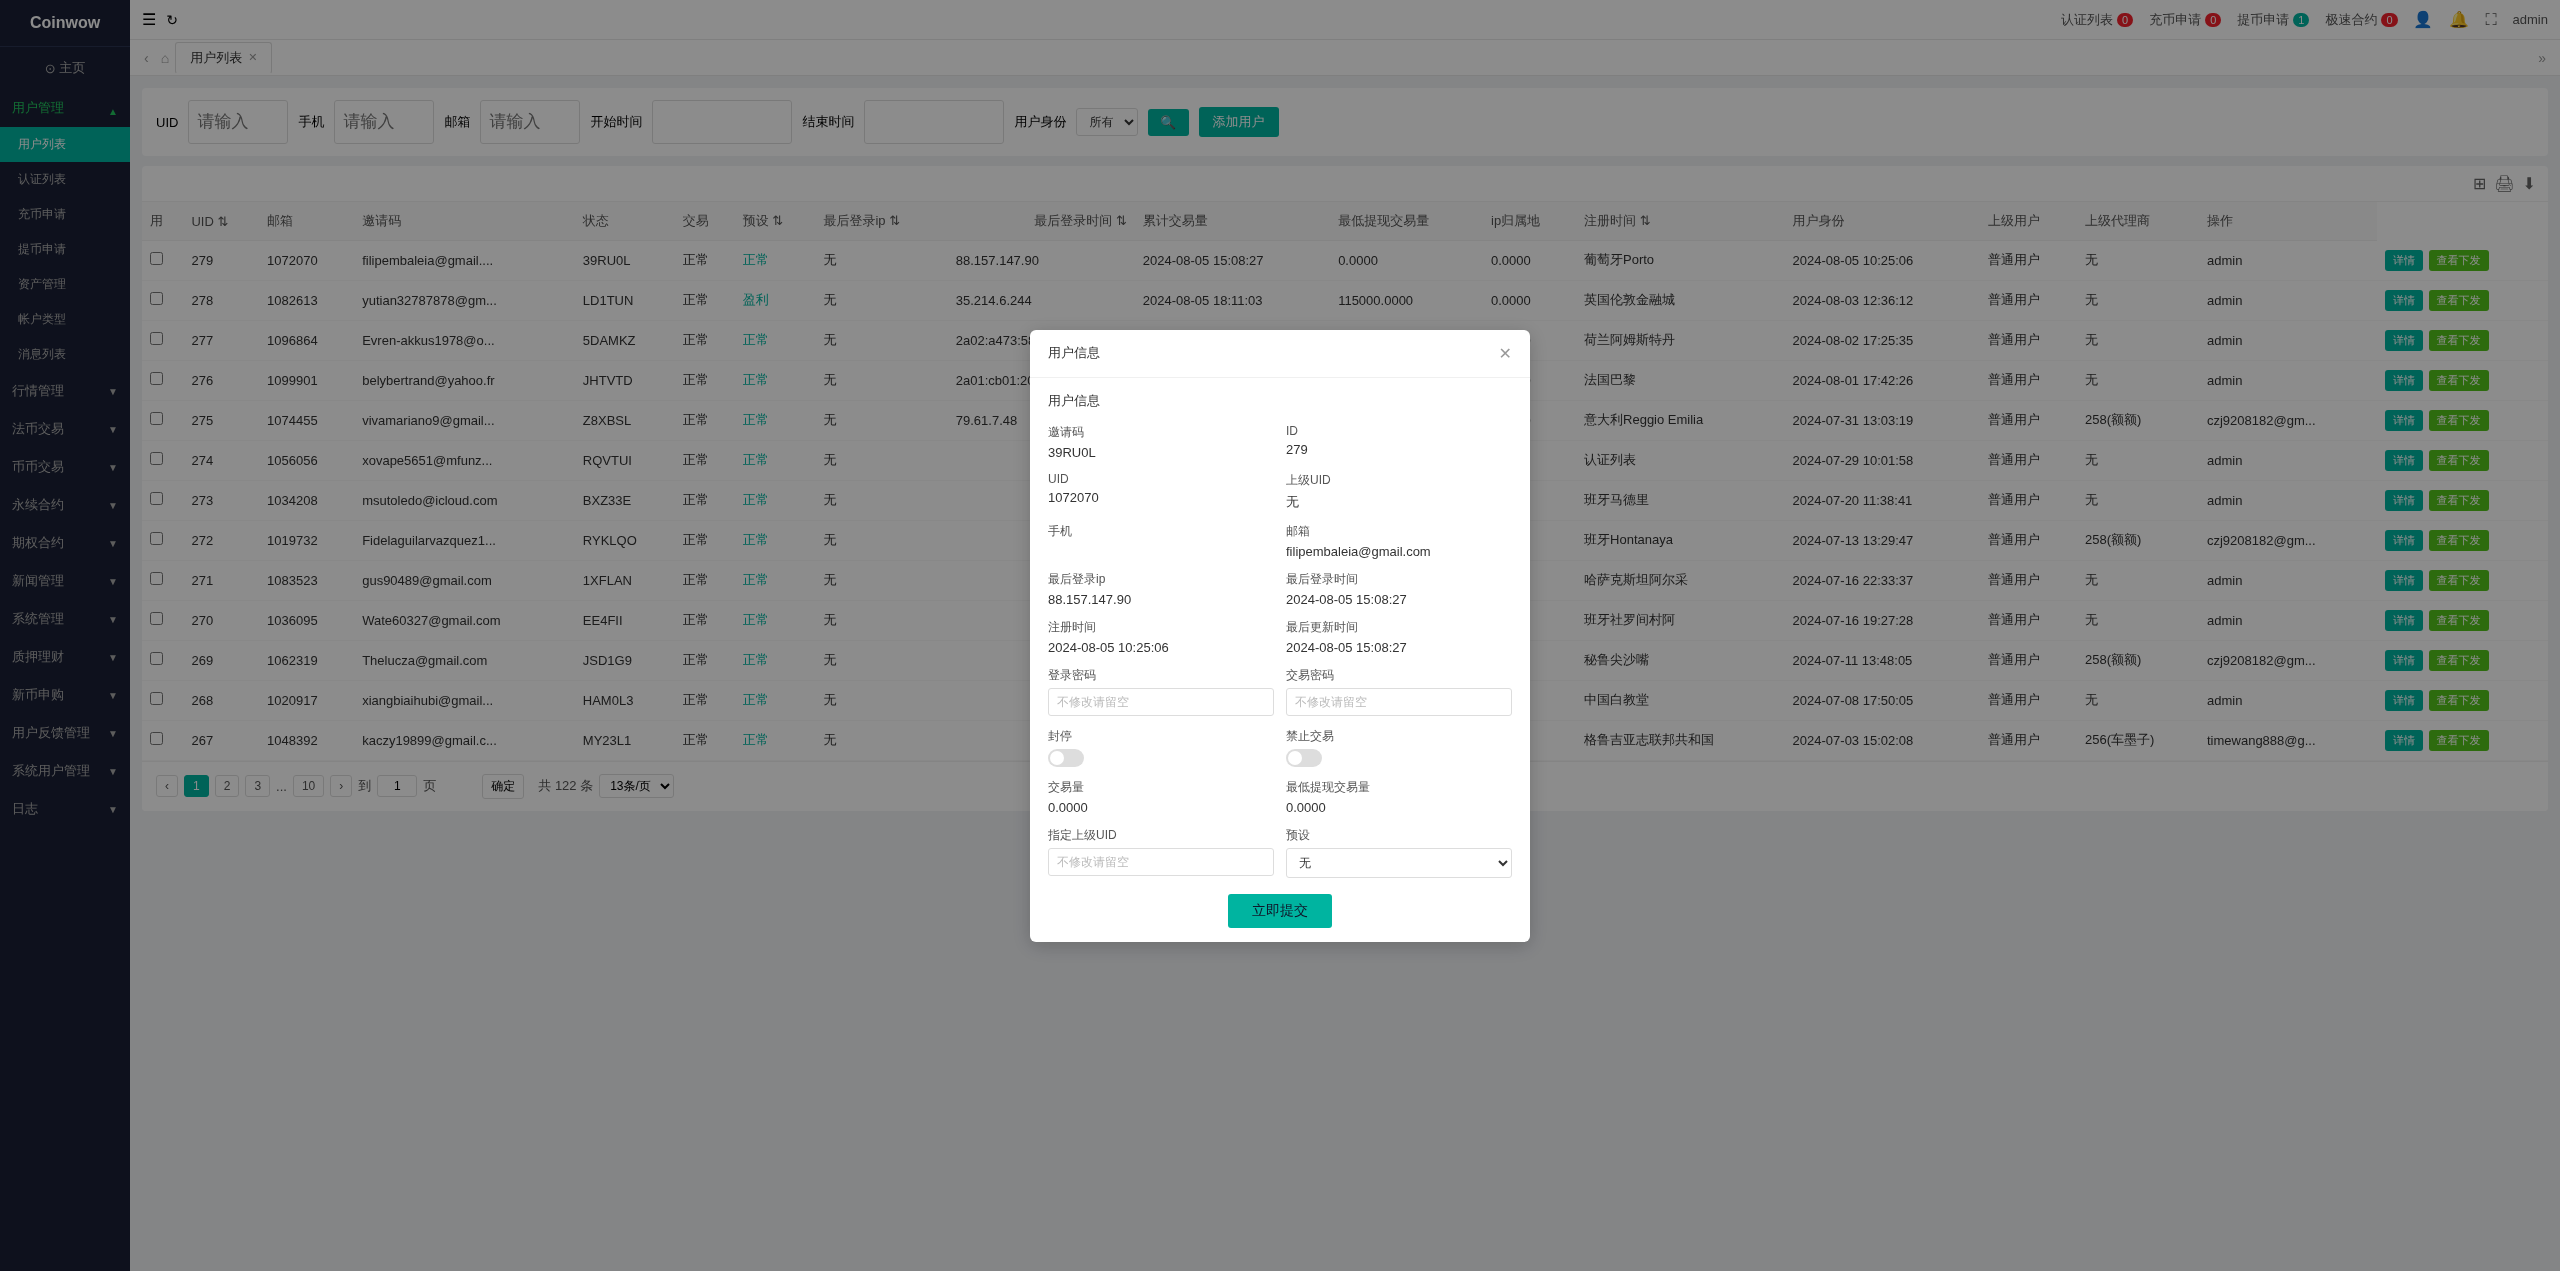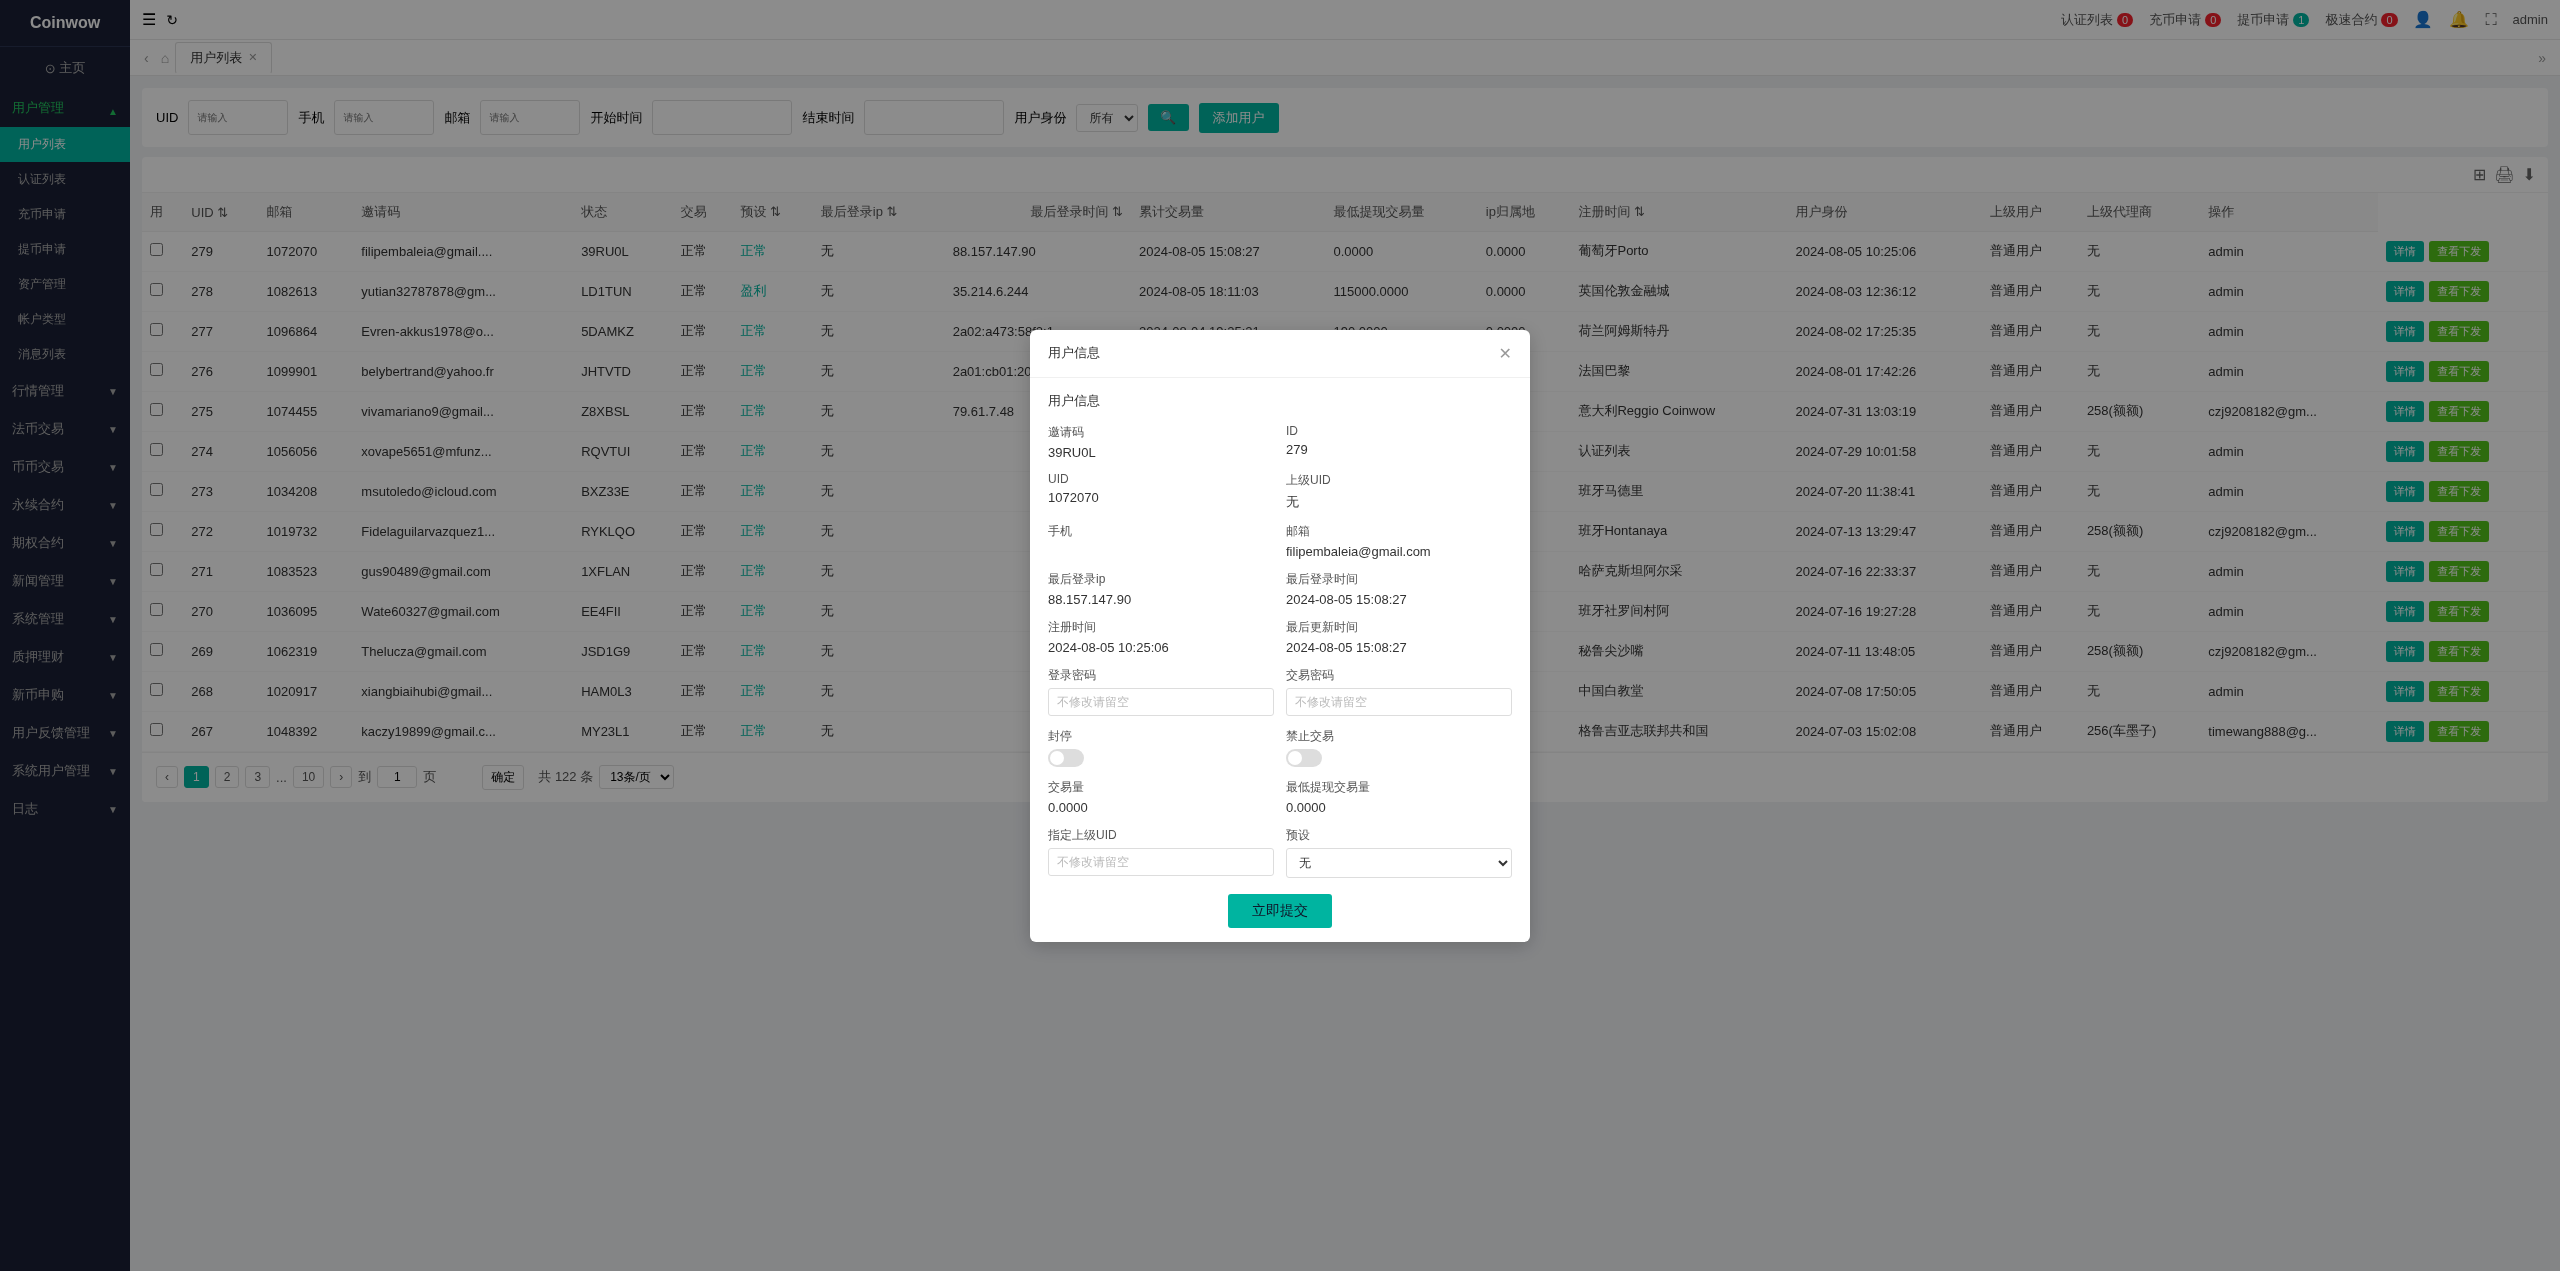--- a/index.html
+++ b/index.html
@@ -122,21 +122,21 @@
       margin-bottom: 10px;
       display: flex;
       align-items: center;
       gap: 10px;
       flex-wrap: wrap;
     }
     .filter-input {
       border: 1px solid #ddd;
       border-radius: 3px;
       padding: 11px 8px;
-      font-size: 10px;
+      font-size: 17px;
       color: #333;
       width: 100px;
       outline: none;
     }
     .filter-select {
       border: 1px solid #ddd;
       border-radius: 3px;
       padding: 5px 8px;
       font-size: 12px;
       color: #333;
@@ -626,21 +626,21 @@
       <td>1074455</td>
       <td title="vivamariano9@gmail...">vivamariano9@gmail...</td>
       <td>Z8XBSL</td>
       <td>正常</td>
       <td class="status-badge-green">正常</td>
       <td>无</td>
       <td>79.61.7.48</td>
       <td>2024-07-31 13:05:28</td>
       <td>1130.0000</td>
       <td>0.0000</td>
-      <td>意大利Reggio Coinwow</td>
+      <td>意大利Reggio Emilia</td>
       <td>2024-07-31 13:03:19</td>
       <td>普通用户</td>
       <td>258(额额)</td>
       <td>czj9208182@gm...</td>
       <td>
         <button class="btn-detail">详情</button>
         <button class="btn-download">查看下发</button>
       </td>
     </tr>
             <tr>

